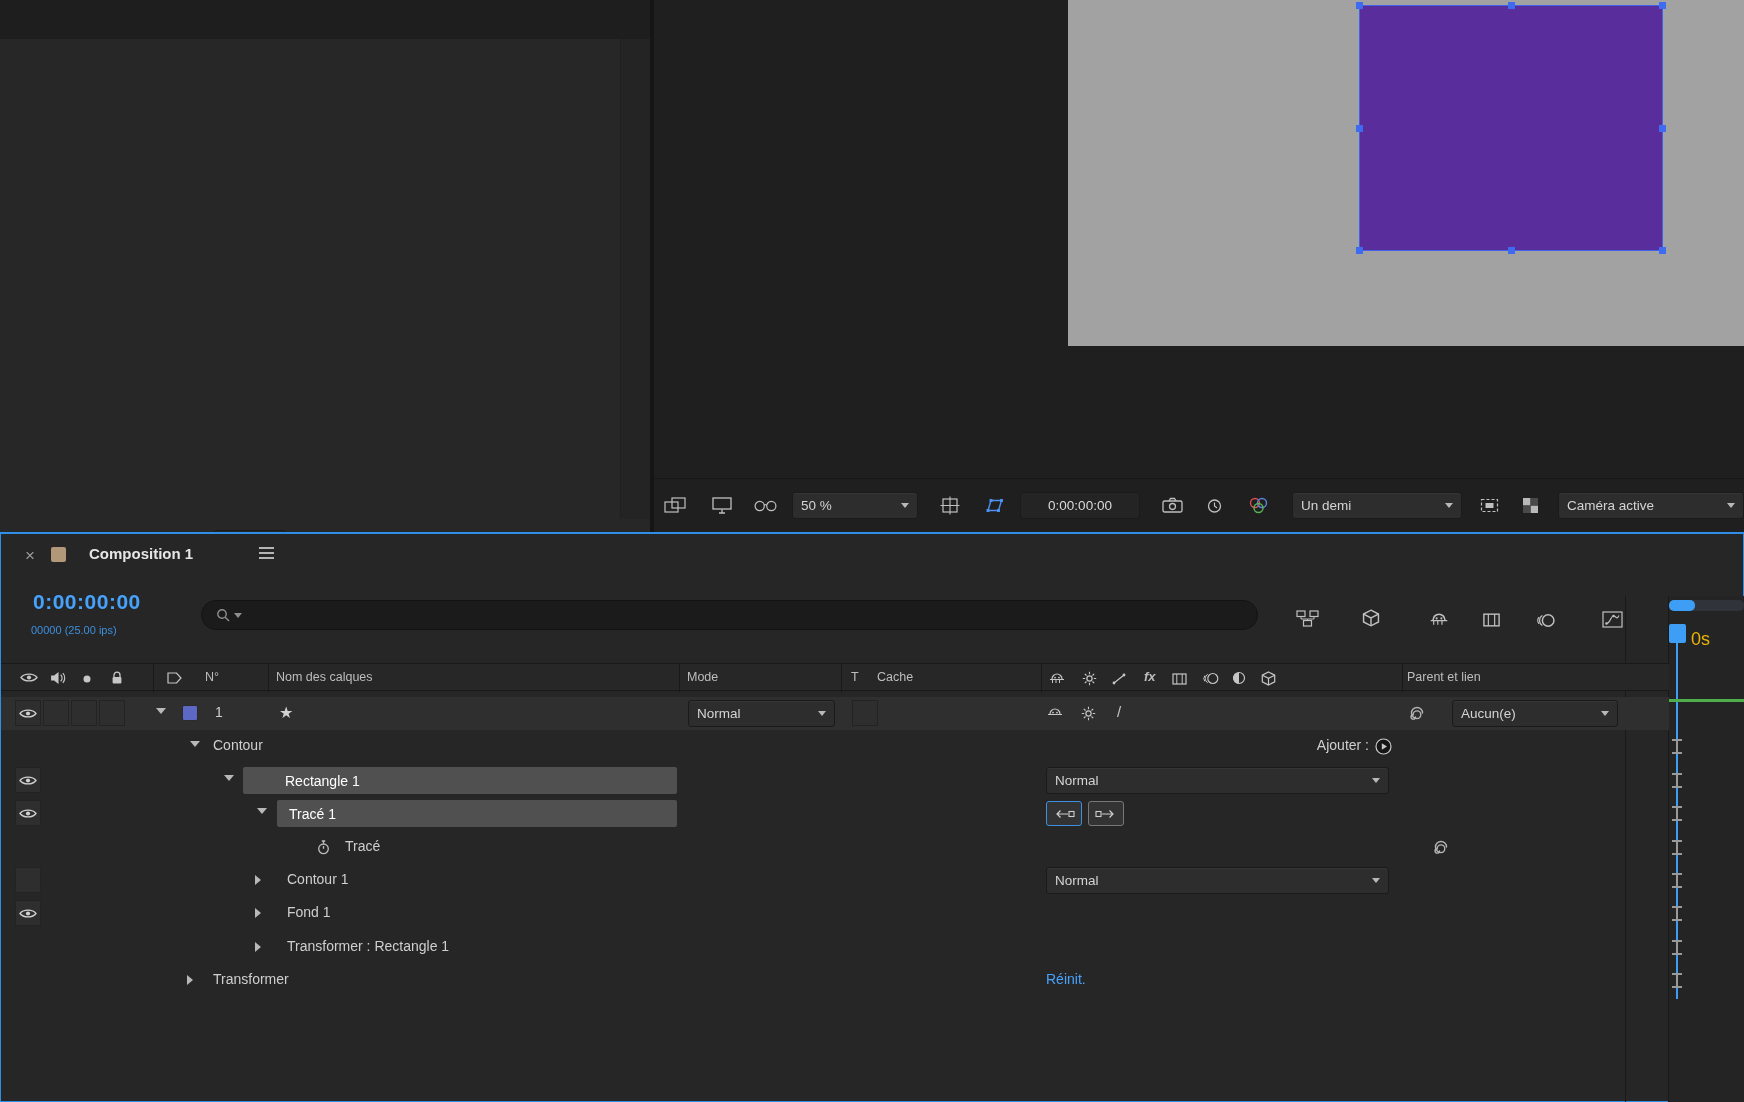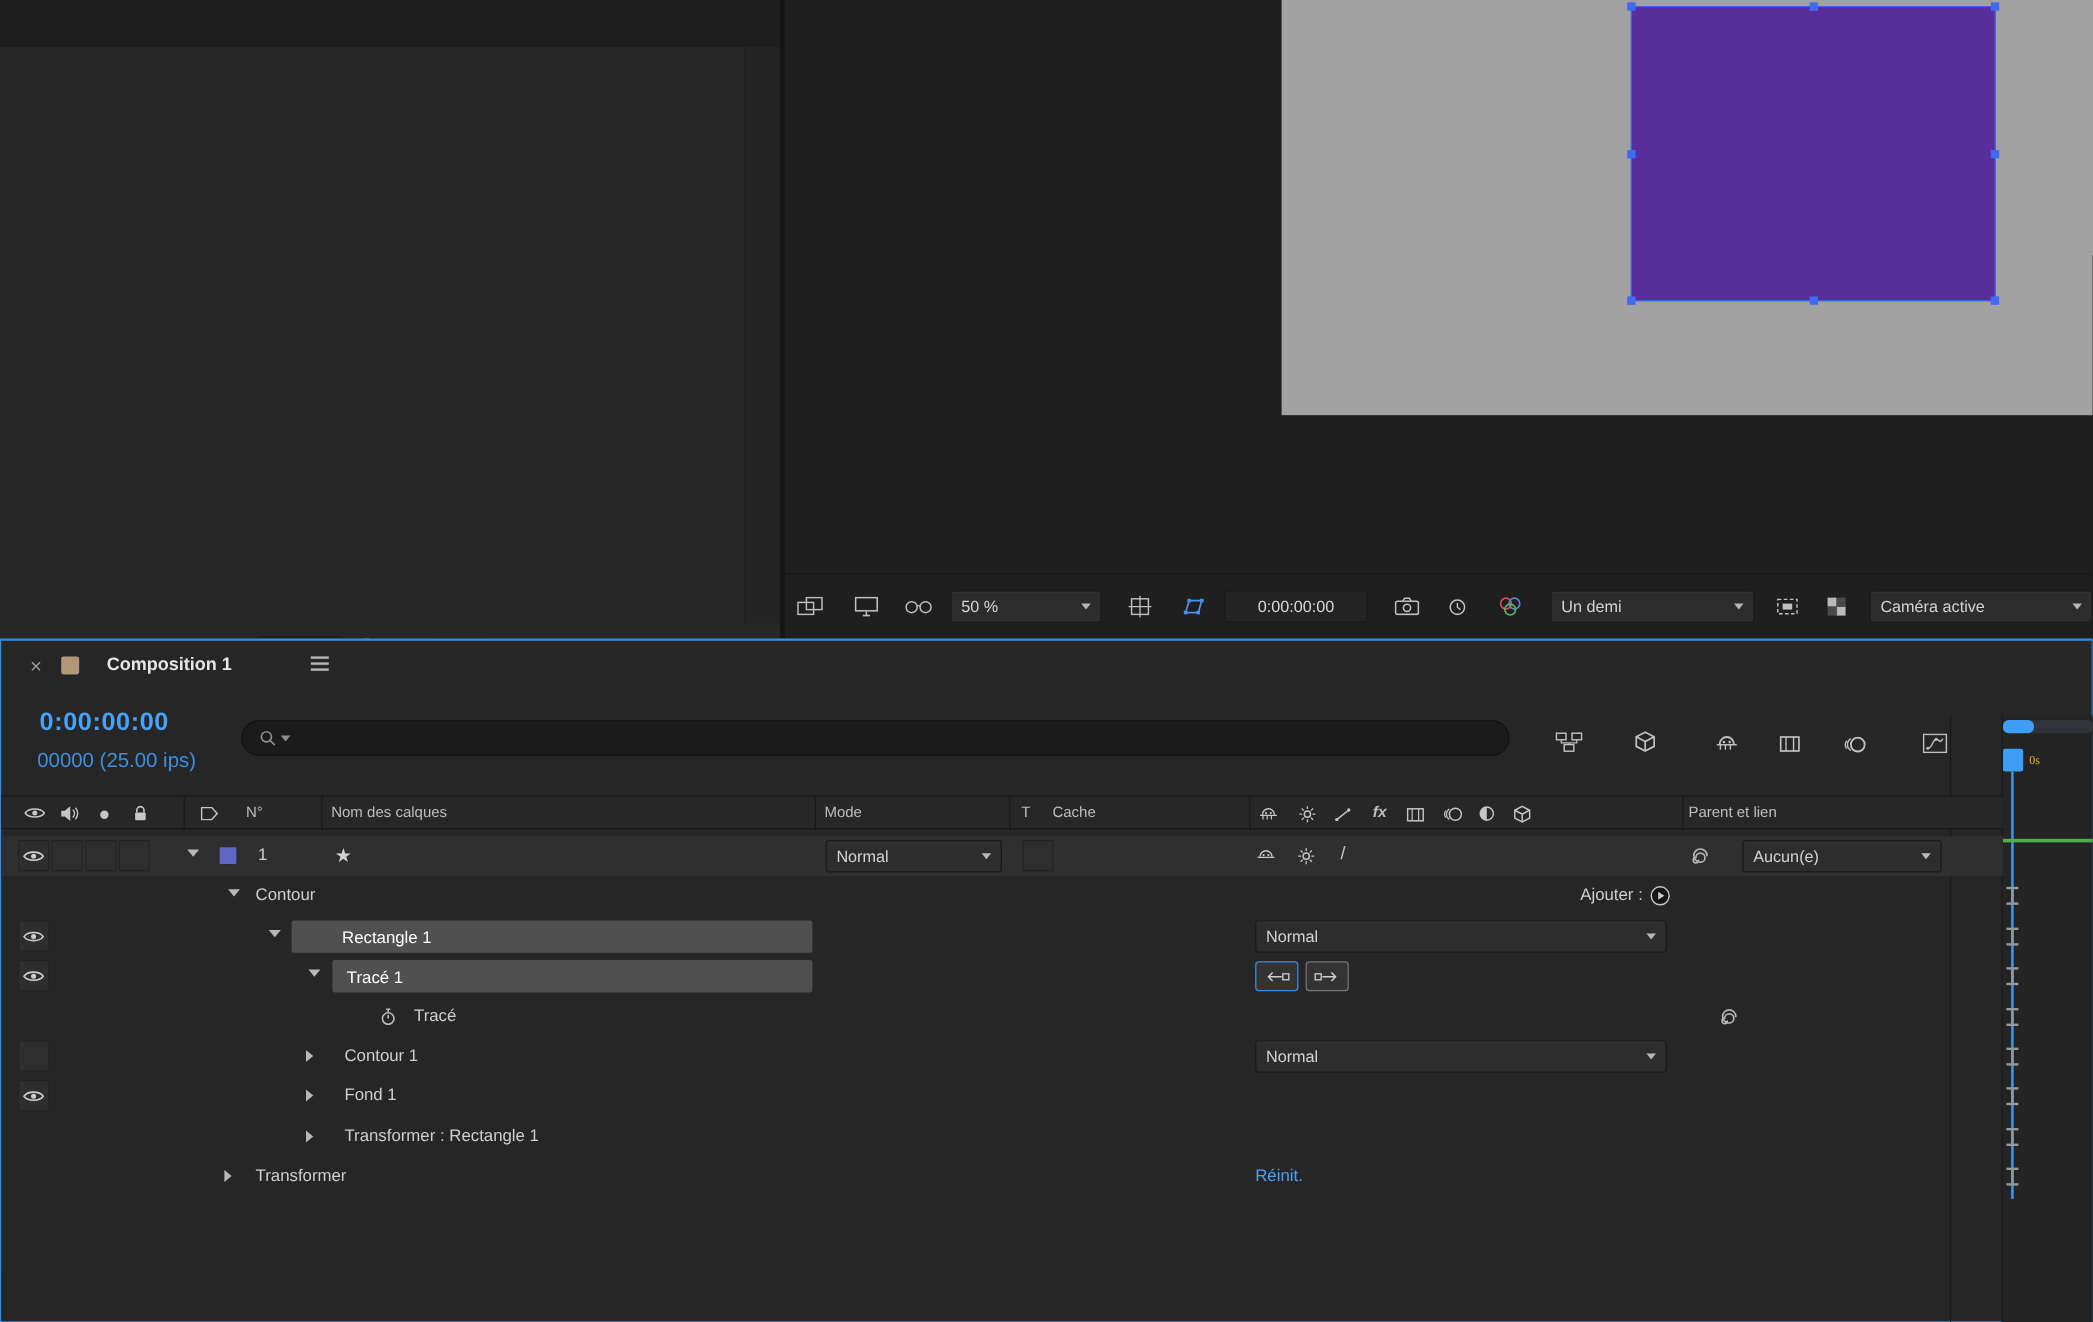--- a/index.html
+++ b/index.html
@@ -39,21 +39,21 @@
     left:0; top:532px; width:1744px; height:570px; background:#262626;
     border:1px solid #2f8fe8; border-top-width:2px;
   }
   .tab-close { left:20px; top:12px; font-size:17px; color:#9a9a9a; width:18px; text-align:center; }
   .tab-swatch { left:50px; top:13px; width:15px; height:15px; background:#b29878; border-radius:2px; }
   .tab-title { left:88px; top:11px; font-size:15px; font-weight:bold; color:#e6e6e6; }
   .tab-menu { left:258px; top:13px; }
   .tab-menu i { display:block; width:15px; height:2px; background:#b5b5b5; margin-bottom:3px; }
 
   .big-tc { left:32px; top:56px; font-size:21px; font-weight:bold; color:#47a2fc; letter-spacing:.5px; }
-  .frame-info { left:30px; top:90px; font-size:17px; color:#3e8fdd; }
+  .frame-info { left:30px; top:90px; font-size:11px; color:#3e8fdd; }
   .search-box { left:200px; top:66px; width:1057px; height:30px; background:#1b1b1b; border:1px solid #131313; border-radius:15px; display:flex; align-items:center; padding-left:14px; }
 
   .tl-header { left:0; top:129px; width:1668px; height:28px; background:#272727; border-top:1px solid #191919; border-bottom:1px solid #191919; }
   .hdr-label { position:absolute; top:6px; font-size:12.5px; color:#bdbdbd; }
   .vline { position:absolute; width:1px; background:#191919; }
 
   .row { position:absolute; left:0; width:1668px; height:33px; }
   .cell { position:absolute; width:26px; height:26px; top:3px; background:#2e2e2e; border:1px solid #232323; display:flex; align-items:center; justify-content:center; }
   .tri-down { width:0; height:0; border-left:5px solid transparent; border-right:5px solid transparent; border-top:6px solid #b8b8b8; }
   .tri-right { width:0; height:0; border-top:5px solid transparent; border-bottom:5px solid transparent; border-left:6px solid #b8b8b8; }
@@ -62,21 +62,21 @@
   .hl { position:absolute; top:3px; height:27px; background:#505050; border-radius:2px; display:flex; align-items:center; color:#fff; white-space:nowrap; }
   .name-box { position:absolute; left:306px; top:3px; width:368px; height:27px; background:#424242; border:1px solid #9b9b9b; display:flex; align-items:center; padding-left:8px; color:#fff; }
   .label-chip { position:absolute; left:181px; top:8px; width:16px; height:16px; background:#5d68c4; border:1px solid #2b2b2b; border-radius:2px; }
   .star { position:absolute; left:278px; top:6px; font-size:16px; color:#d2d2d2; }
   .blue-link { color:#47a2fc; }
   .toggle-box { position:absolute; top:4px; width:36px; height:25px; background:#333; border:1px solid #777; border-radius:3px; display:flex; align-items:center; justify-content:center; }
 
   .rail-bg { left:1668px; top:62px; width:75px; height:506px; background:#242424; }
   .nav-track { left:1668px; top:66px; width:75px; height:11px; background:#30343a; border-radius:5px; }
   .nav-handle { left:1668px; top:66px; width:26px; height:11px; background:#3e9df5; border-radius:5px; }
-  .ruler-label { left:1690px; top:95px; font-size:10px; color:#eab308;font-family:Liberation Serif, serif; }
+  .ruler-label { left:1690px; top:95px; font-size:18px; color:#eab308; }
   .playhead-head { left:1668px; top:90px; width:17px; height:19px; background:#3e9df5; border-radius:2px; }
   .playhead-line { left:1675px; top:109px; width:2px; height:356px; background:#3e9df5; }
   .green-bar { left:1668px; top:165px; width:75px; height:3px; background:#4fae4b; }
   .ibeam { position:absolute; left:1671px; width:10px; height:15px; border-top:2px solid #9a9a9a; border-bottom:2px solid #9a9a9a; }
   .ibeam::after { content:""; position:absolute; left:4px; top:0; bottom:0; width:2px; background:#9a9a9a; }
 </style>
 </head>
 <body>
 
 <div class="screen">

